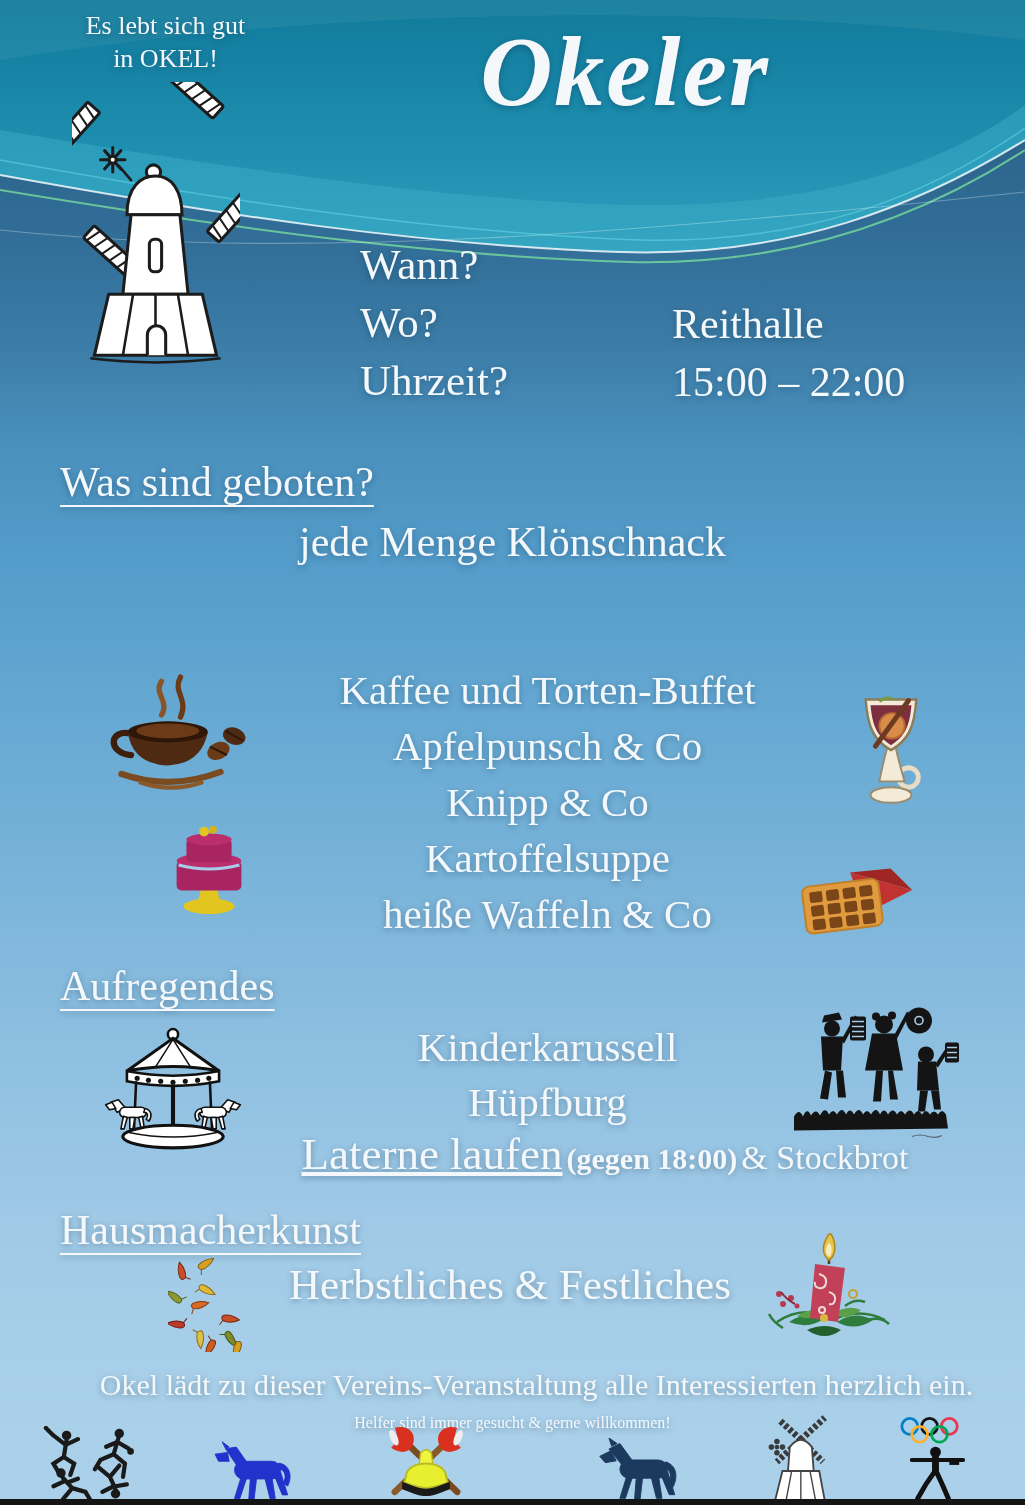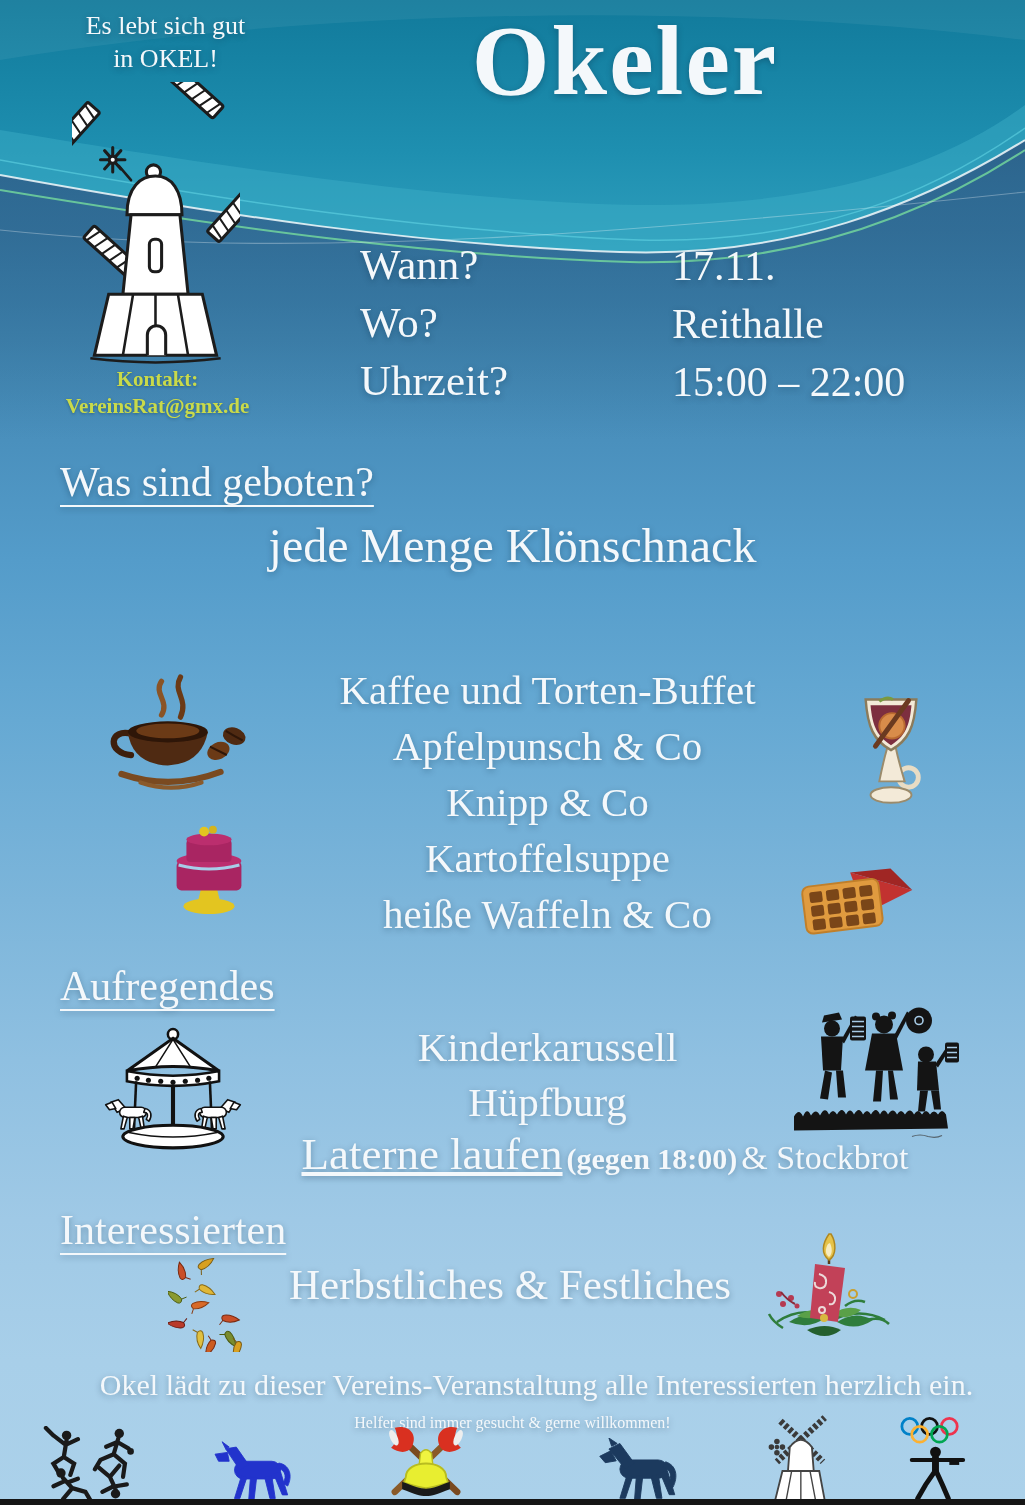--- a/index.html
+++ b/index.html
@@ -11,27 +11,27 @@
       #17809f 0px,#2387a9 110px,#31759d 230px,#3e81ab 340px,
       #4a90bd 440px,#549cca 560px,#66a9d3 720px,#7cb5da 900px,
       #8fc0e1 1060px,#9fc9e6 1220px,#a8cfe9 1360px,#abd1ea 1505px);
   }
   .abs{position:absolute;}
   .center{text-align:center;}
   .sh{text-shadow:0 2px 6px rgba(8,40,66,.35);}
   .tagline{left:58px;top:10px;width:215px;font-size:26px;line-height:1.25;}
   .contact{left:30px;top:366px;width:255px;font-size:21px;font-weight:bold;
            color:#c9da4a;line-height:1.3;text-shadow:0 1px 3px rgba(8,40,66,.4);}
-  .title1{left:225px;top:8px;width:800px;font-size:100px;font-weight:bold;letter-spacing:2px;line-height:1.05;}
+  .title1{left:225px;top:19px;width:800px;font-size:100px;font-weight:bold;letter-spacing:2px;line-height:1.05;font-style:italic;}
   .title2{left:225px;top:126px;width:800px;font-size:104px;font-weight:bold;letter-spacing:3px;line-height:1.05;}
   .qa-label{left:360px;width:300px;font-size:43px;}
   .qa-value{left:672px;width:340px;font-size:42px;}
   .heading{left:60px;font-size:42px;text-decoration:underline;
            text-decoration-thickness:2px;text-underline-offset:9px;}
-  .item-line{font-size:48px;}
+  .item-line{font-size:42px;}
   .list{left:60px;width:975px;text-align:center;font-size:41px;line-height:56px;}
   .laterne{left:185px;top:1128px;width:840px;text-align:center;white-space:nowrap;}
   .laterne .main{font-size:45px;text-decoration:underline;}
   .laterne .note{font-size:30px;font-weight:bold;}
   .laterne .suffix{font-size:34px;}
   .footer1{left:0;top:1368px;width:1025px;font-size:30px;padding-left:24px;}
   .footer2{left:0;top:1414px;width:1025px;font-size:16px;}
   .bottom-strip{left:0;bottom:0;width:1025px;height:6px;background:#151515;}
   svg{display:block;}
 </style>
@@ -91,29 +91,24 @@
         <path d="M18,269 Q82,277 146,269" fill="none" stroke-width="2.5"></path>
       </g>
       <g stroke="#1c1c1c" stroke-width="3" stroke-linecap="round">
         <path d="M40,62 L40,86 M28,74 L52,74 M32,65 L48,83 M32,83 L48,65"></path>
         <circle cx="40" cy="74" r="3.5" fill="#fff"></circle>
         <path d="M46,80 L58,94" stroke-width="2.5"></path>
       </g>
     </svg>
   </div>
 
-  <div class="abs contact center">
-    <div>Kontakt:</div>
-    <div>VereinsRat@gmx.de</div>
-  </div>
 
   <div class="abs title1 center sh">Okeler</div>
 
   <div class="abs qa-label sh" style="top:240px">Wann?</div>
-  <div class="abs qa-value sh" style="top:242px">17.11.</div>
   <div class="abs qa-label sh" style="top:298px">Wo?</div>
   <div class="abs qa-value sh" style="top:300px">Reithalle</div>
   <div class="abs qa-label sh" style="top:356px">Uhrzeit?</div>
   <div class="abs qa-value sh" style="top:358px">15:00 – 22:00</div>
 
   <div class="abs heading sh" style="top:458px">Was sind geboten?</div>
   <div class="abs item-line center sh" style="left:0;top:518px;width:1025px">jede Menge Klönschnack</div>
 
   <div class="abs list sh" style="top:662px">
     <div>Kaffee und Torten-Buffet</div>
@@ -267,21 +262,21 @@
       </g>
       <g stroke="#a7cbe6" stroke-width="1.6" fill="none">
         <path d="M60 23 h12 M60 28 h12 M60 33 h12 M60 38 h12"></path>
         <circle cx="127" cy="22" r="4"></circle>
         <path d="M155 49 h10 M155 54 h10 M155 59 h10"></path>
       </g>
       <path d="M120 138 q8 -3 16 0 q8 2 14 -1" stroke="#3a3a3a" stroke-width="1.2" fill="none" opacity=".7"></path>
     </svg>
   </div>
 
-  <div class="abs heading sh" style="top:1206px">Interessierten</div>
+  <div class="abs heading sh" style="top:1206px">Hausmacherkunst</div>
   <div class="abs item-line center sh" style="left:190px;top:1260px;width:640px;font-size:43px">Herbstliches &amp; Festliches</div>
 
   <div class="abs" style="left:168px;top:1250px">
     <svg width="88" height="102" viewBox="0 0 90 100">
       <defs>
           <path id="leafp" d="M0 0 Q7 -5 8 -15 Q-1 -11 -4 -4 Q-5 0 0 0 Z M0 0 L2 5" stroke-width="1"></path>
         </defs>
       <use href="#leafp" fill="#d8a020" stroke="#7a5a10" transform="translate(34,18) rotate(20)"></use>
       <use href="#leafp" fill="#c94f28" stroke="#7a2a10" transform="translate(18,26) rotate(-50)"></use>
       <use href="#leafp" fill="#e0b838" stroke="#8a6a14" transform="translate(32,38) rotate(80)"></use>

